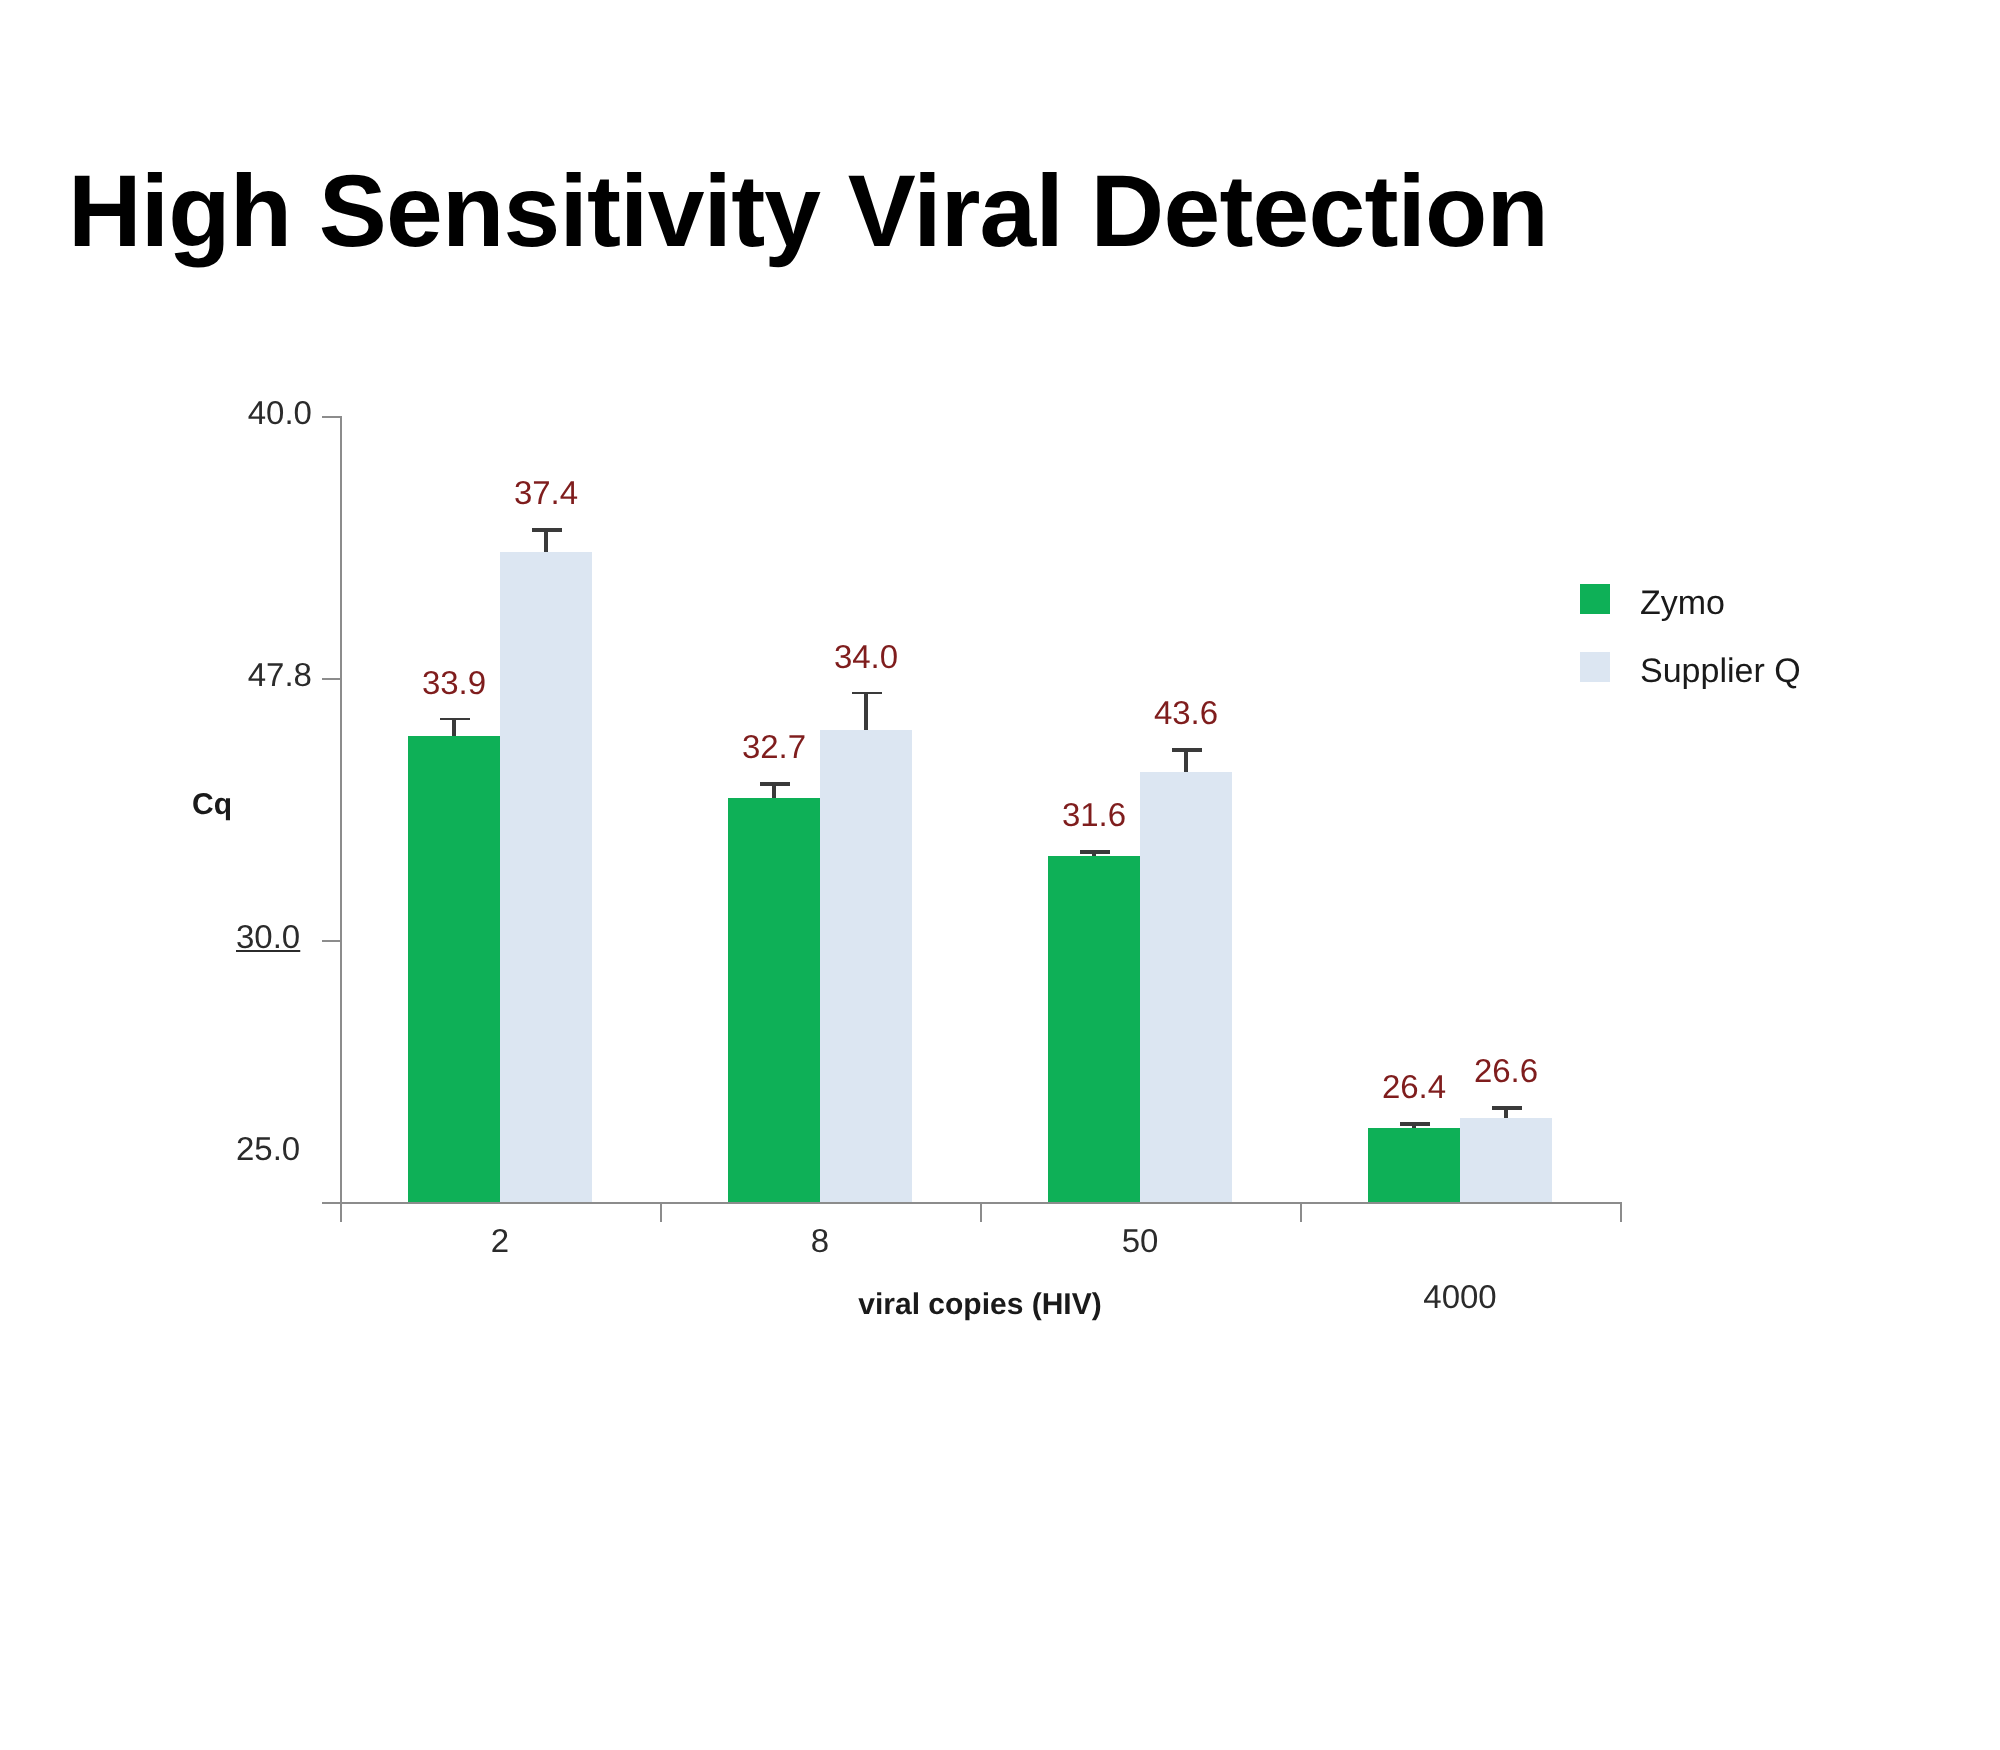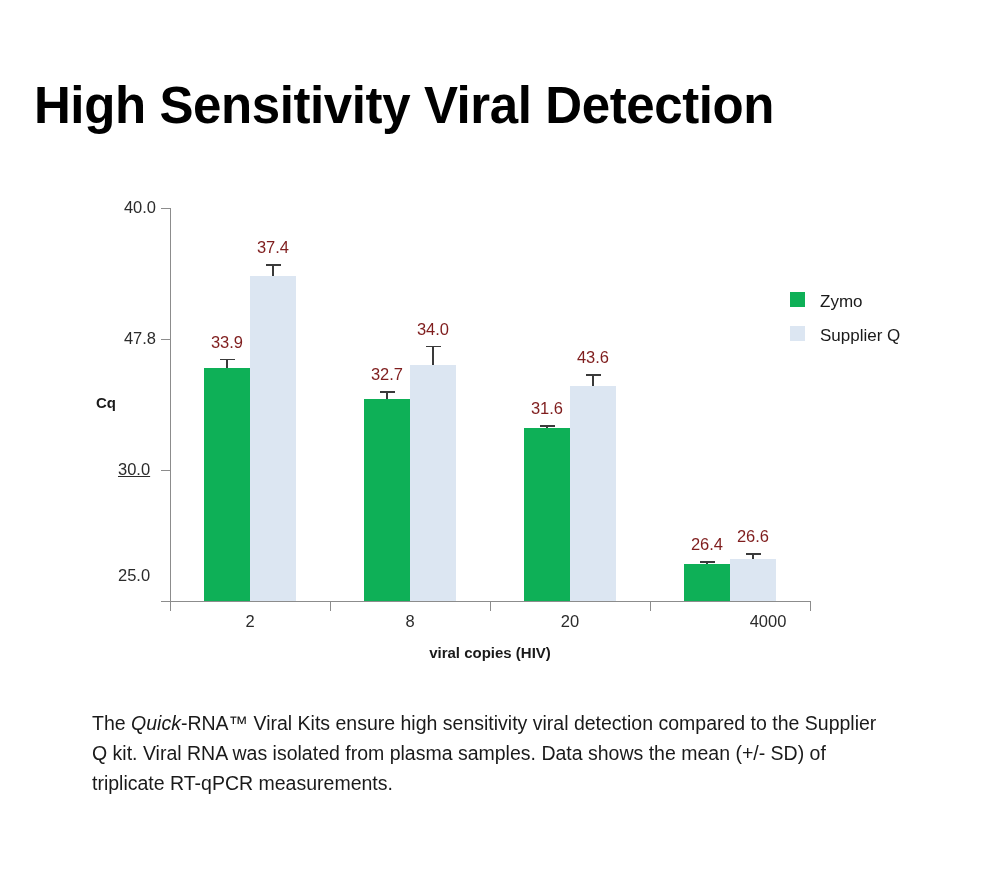--- a/index.html
+++ b/index.html
@@ -219,22 +219,22 @@
         <div class="y-tick-label" style="left: 118px; width: 38px; text-align: right; top: 198px; right: auto;">40.0</div>
       </div>
     <div id="x-ticks">
         <div class="x-end" style="left: 170px;"></div>
         <div class="x-sep" style="left: 330px;"></div>
         <div class="x-sep" style="left: 490px;"></div>
         <div class="x-sep" style="left: 650px;"></div>
         <div class="x-end" style="left: 810px;"></div>
         <div class="x-tick-label" style="left: 170px; width: 160px;">2</div>
         <div class="x-tick-label" style="left: 330px; width: 160px;">8</div>
-        <div class="x-tick-label" style="left: 490px; width: 160px;">20</div>
-        <div class="x-tick-label" style="left: 688px; width: 160px;">4000</div>
+        <div class="x-tick-label" style="left: 490px; width: 160px;">50</div>
+        <div class="x-tick-label" style="left: 650px; width: 160px; margin-top: 28px;">4000</div>
       </div>
 
     <div class="axis-title-y">Cq</div>
     <div class="axis-title-x">viral copies (HIV)</div>
 
     <div class="plot-area" id="plot-area">
         <div class="bar zymo" style="left: 34px; width: 46px; height: 233.18px;"></div>
         <div class="err-stem" style="left: 56.2px; top: 150.65px; height: 9.17px;"></div>
         <div class="err-cap" style="left: 49.5px; top: 150.65px; width: 15px;"></div>
         <div class="bar-value" style="left: 24px; width: 66px; top: 124.65px;">33.9</div>
@@ -273,17 +273,14 @@
         <span class="legend-swatch zymo"></span>
         <span class="legend-label">Zymo</span>
       </div>
       <div class="legend-row">
         <span class="legend-swatch supplier"></span>
         <span class="legend-label">Supplier Q</span>
       </div>
     </div>
   </div>
 
-  <div class="caption">
-    <span>The </span><span class="it">Quick</span><span>-RNA™ Viral Kits ensure high sensitivity viral detection compared to the Supplier Q kit. Viral RNA was isolated from plasma samples. Data shows the mean (+/- SD) of triplicate RT-qPCR measurements.</span>
-  </div>
 
 </div>
 
 </body></html>

